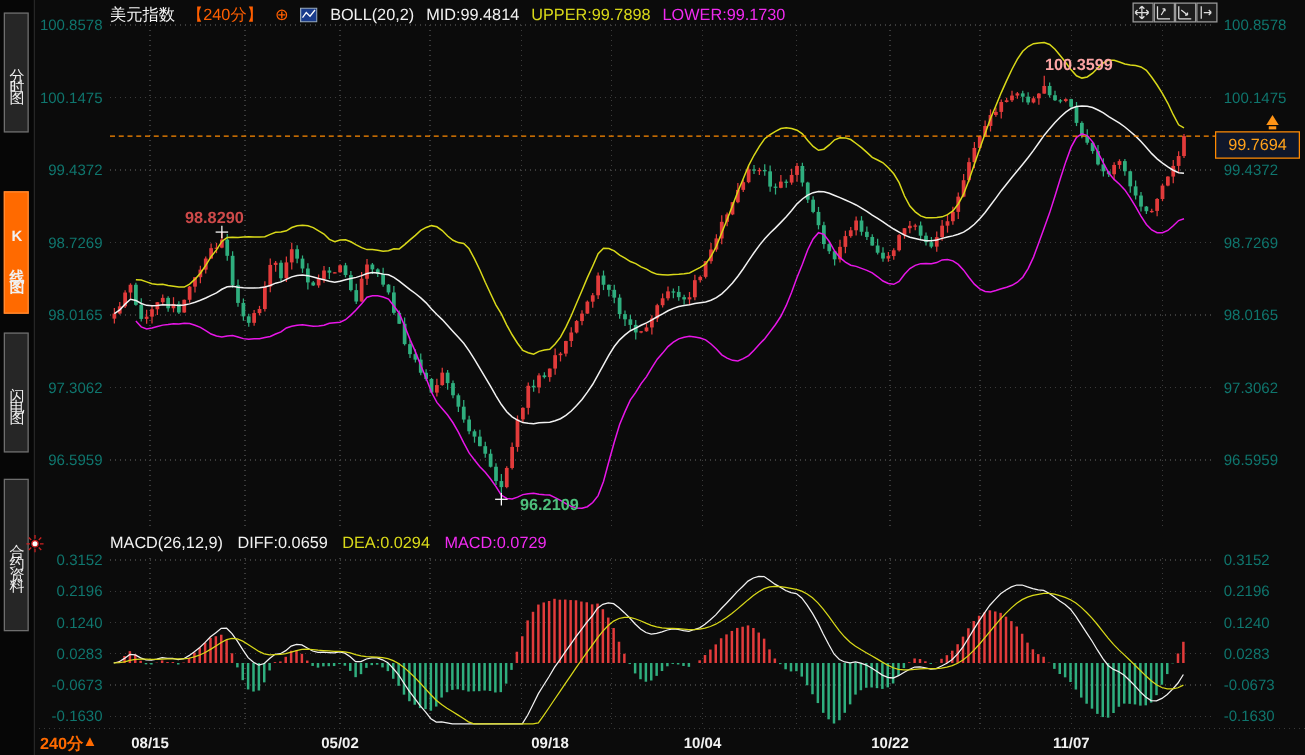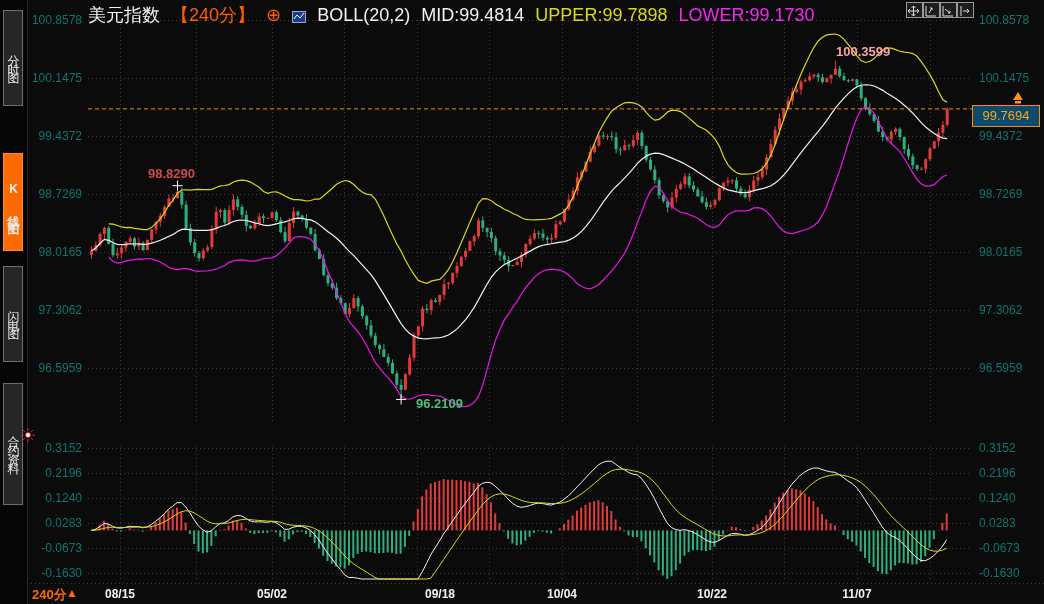--- a/index.html
+++ b/index.html
@@ -9,21 +9,21 @@
   svg.chart{position:absolute;left:0;top:0;z-index:1;}
   
   .sidebar{position:absolute;left:0;top:0;width:27px;height:604px;background:#060606;
            border-right:1px solid #262626;z-index:3;}
   .tab{position:absolute;left:3px;width:20px;background:#262626;border:1px solid #6e6e6e;
        color:#f0f0f0;font-size:12px;writing-mode:vertical-rl;text-orientation:upright;
        display:flex;align-items:center;justify-content:center;letter-spacing:9px;
        box-sizing:border-box;cursor:pointer;}
   .tab.active{background:#ff6a00;border-color:#ff8a33;font-weight:bold;}
   
-  .hdr{position:absolute;top:3px;left:88px;font-size:18px;white-space:nowrap;z-index:6;}
+  .hdr{position:absolute;top:3px;left:88px;font-size:13px;white-space:nowrap;z-index:6;}
   .hdr span{margin-right:6px;}
   .c-white{color:#f2f2f2}.c-orange{color:#ff5f00}.c-yellow{color:#d9d919}
   .c-magenta{color:#f02bf0}
   .chart-ico{display:inline-block;vertical-align:-2px;margin-right:4px;}
   
   .tbox{position:absolute;top:2px;width:15px;height:14px;border:1px solid #9a9a9a;
         background:#1d1d1d;z-index:6;cursor:pointer;}
   
   .ylab{position:absolute;font-size:12px;color:#0f766e;width:58px;z-index:6;line-height:14px;}
   .ylab.l{left:24px;text-align:right;}
@@ -33,21 +33,21 @@
   
   .macd-hdr{position:absolute;top:426px;left:88px;font-size:13px;white-space:nowrap;z-index:6;}
   .macd-hdr span{margin-right:8px;}
   .macd-gear{position:absolute;left:21px;top:428px;width:14px;height:14px;z-index:6;cursor:pointer;}
   
   .period{position:absolute;left:32px;top:586px;font-size:13px;font-weight:bold;
           color:#ff6a00;z-index:6;cursor:pointer;}
   .period-arrow{position:absolute;left:66px;top:586px;font-size:12px;color:#ff6a00;z-index:6;}
   
   .price-tag{position:absolute;left:972px;top:105px;width:66px;height:20px;line-height:20px;
-             text-align:center;border:1px solid #ff8a00;background:#0c4a6e;color:#ffa21a;
+             text-align:center;border:1px solid #ff8a00;background:#0f172a;color:#ffa21a;
              font-size:13px;z-index:7;}
   .tag-arrow{position:absolute;left:1010px;top:91px;z-index:8;}
   
   .ann{position:absolute;font-size:13px;font-weight:bold;z-index:5;}
   
   .wm{position:absolute;left:908px;top:548px;font-size:40px;color:#e2e2ea;opacity:.93;
       z-index:4;letter-spacing:1px;}
 </style>
 </head>
 <body>
@@ -783,20 +783,26 @@
           <line x1="0" y1="7" x2="3" y2="7"></line>
           <line x1="11" y1="7" x2="14" y2="7"></line>
           <line x1="2" y1="2" x2="4" y2="4"></line>
           <line x1="10" y1="10" x2="12" y2="12"></line>
           <line x1="12" y1="2" x2="10" y2="4"></line>
           <line x1="4" y1="10" x2="2" y2="12"></line>
         </g>
         <circle cx="7" cy="7" r="2.5" fill="#fff" stroke="#d02020"></circle>
       </svg>
   </div>
+  <div class="macd-hdr">
+    <span class="c-white">MACD(26,12,9)</span>
+    <span class="c-white">DIFF:0.0659</span>
+    <span class="c-yellow">DEA:0.0294</span>
+    <span class="c-magenta">MACD:0.0729</span>
+  </div>
 
   <div class="xlab" style="left:120px;">08/15</div>
   <div class="xlab" style="left:272px;">05/02</div>
   <div class="xlab" style="left:440px;">09/18</div>
   <div class="xlab" style="left:562px;">10/04</div>
   <div class="xlab" style="left:712px;">10/22</div>
   <div class="xlab" style="left:857px;">11/07</div>
 
   <div class="period">240分</div>
   <div class="period-arrow">▲</div>

